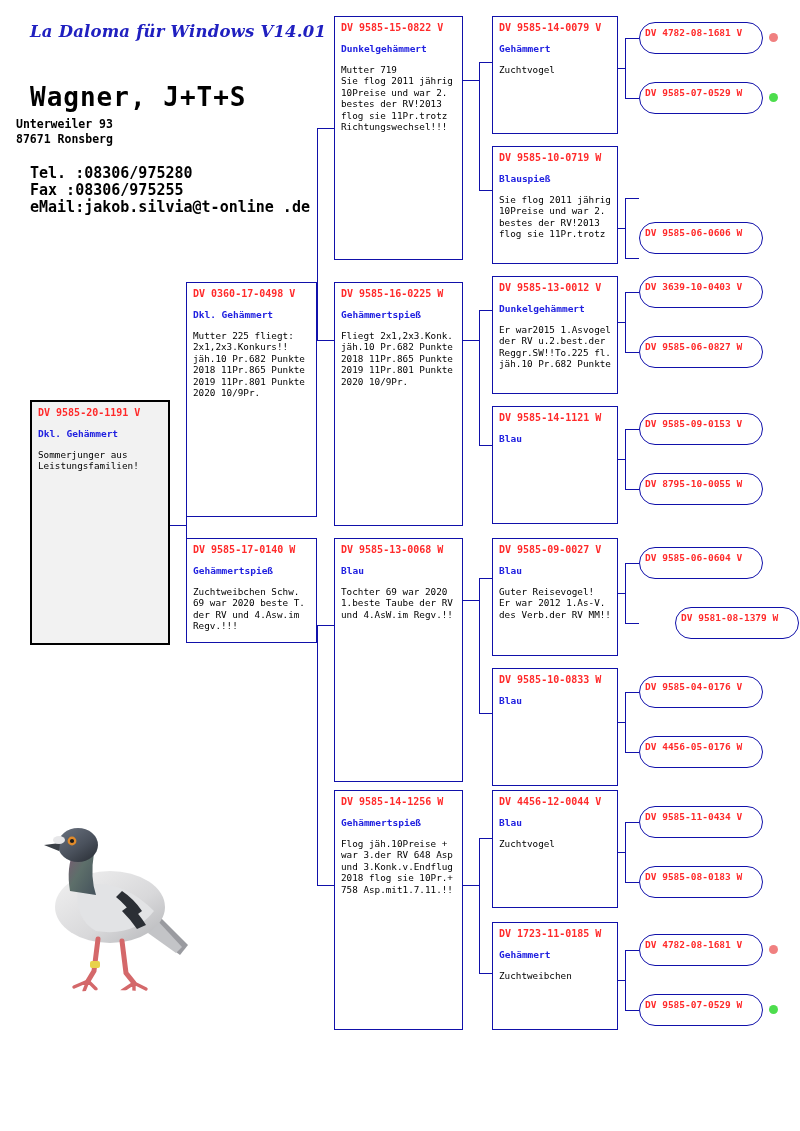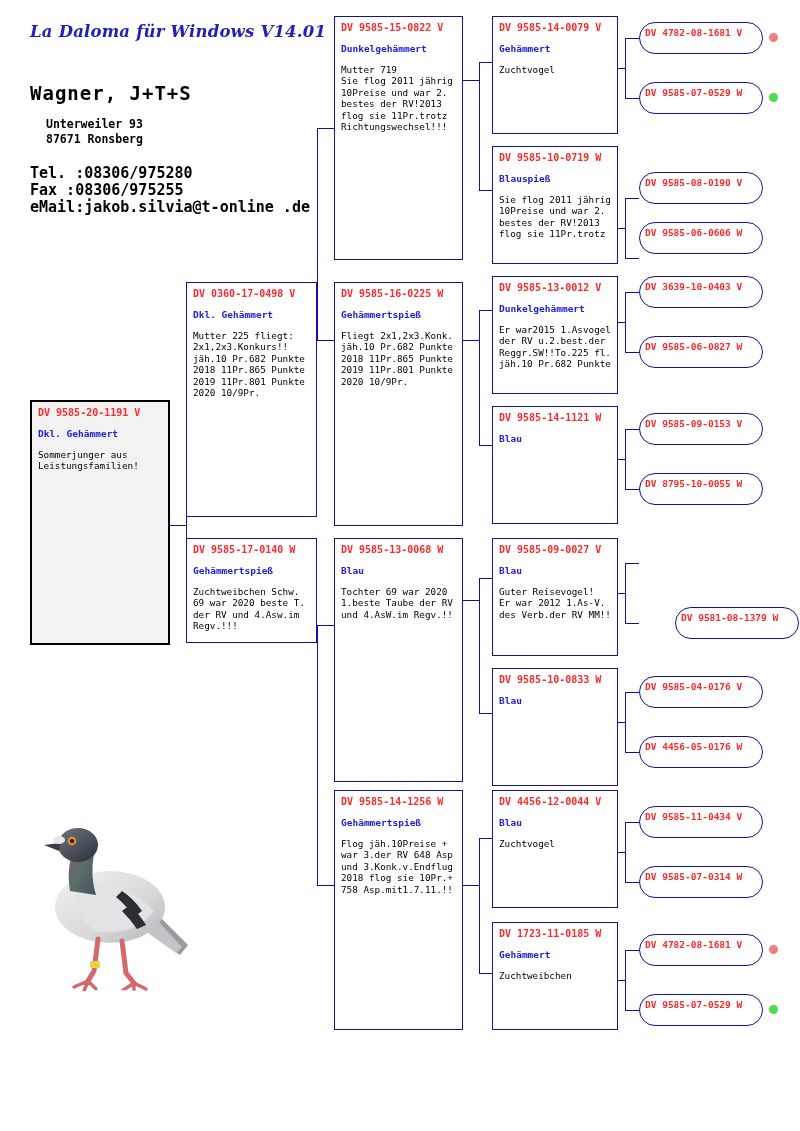--- a/index.html
+++ b/index.html
@@ -13,24 +13,24 @@
   
   .brand{
     position:absolute;left:30px;top:22px;
     font-family:"DejaVu Serif", serif;
     font-style:italic;font-weight:bold;font-size:16.5px;
     color:#2020c0;letter-spacing:0.2px;white-space:nowrap;
   }
   .owner{
     position:absolute;left:30px;top:82px;
     font-family:"DejaVu Sans Mono", monospace;
-    font-weight:bold;font-size:19px;color:#000;letter-spacing:1px;
+    font-weight:bold;font-size:26px;color:#000;letter-spacing:1px;
   }
   .addr{
-    position:absolute;left:46px;top:117px;
+    position:absolute;left:16px;top:117px;
     font-weight:bold;font-size:11.5px;line-height:15px;color:#000;
   }
   .contact{
     position:absolute;left:30px;top:165px;
     font-weight:bold;font-size:15px;line-height:17px;color:#000;
   }
 
   
   .box{
     position:absolute;box-sizing:border-box;
@@ -274,57 +274,57 @@
   <div class="box small" style="left:639px;top:22px;width:124px;height:32px;">
     <div class="ring">DV 4782-08-1681 V</div>
   </div>
   <div class="dot m" style="left:769px;top:33px;"></div>
 
   <div class="box small" style="left:639px;top:82px;width:124px;height:32px;">
     <div class="ring">DV 9585-07-0529 W</div>
   </div>
   <div class="dot f" style="left:769px;top:93px;"></div>
 
-  <div class="box small" style="left:639px;top:172px;width:124px;height:32px;">
-    <div class="ring">DV 9585-08-0190 V</div>
-  </div>
   <div class="box small" style="left:639px;top:222px;width:124px;height:32px;">
     <div class="ring">DV 9585-06-0606 W</div>
   </div>
 
   <div class="box small" style="left:639px;top:276px;width:124px;height:32px;">
     <div class="ring">DV 3639-10-0403 V</div>
   </div>
   <div class="box small" style="left:639px;top:336px;width:124px;height:32px;">
     <div class="ring">DV 9585-06-0827 W</div>
   </div>
 
   <div class="box small" style="left:639px;top:413px;width:124px;height:32px;">
     <div class="ring">DV 9585-09-0153 V</div>
   </div>
   <div class="box small" style="left:639px;top:473px;width:124px;height:32px;">
     <div class="ring">DV 8795-10-0055 W</div>
   </div>
 
+  <div class="box small" style="left:639px;top:547px;width:124px;height:32px;">
+    <div class="ring">DV 9585-06-0604 V</div>
+  </div>
   <div class="box small" style="left:639px;top:607px;width:124px;height:32px;margin-left:36px;">
     <div class="ring">DV 9581-08-1379 W</div>
   </div>
 
   <div class="box small" style="left:639px;top:676px;width:124px;height:32px;">
     <div class="ring">DV 9585-04-0176 V</div>
   </div>
   <div class="box small" style="left:639px;top:736px;width:124px;height:32px;">
     <div class="ring">DV 4456-05-0176 W</div>
   </div>
 
   <div class="box small" style="left:639px;top:806px;width:124px;height:32px;">
     <div class="ring">DV 9585-11-0434 V</div>
   </div>
   <div class="box small" style="left:639px;top:866px;width:124px;height:32px;">
-    <div class="ring">DV 9585-07-0314 W</div>
+    <div class="ring">DV 9585-08-0183 W</div>
   </div>
 
   <div class="box small" style="left:639px;top:934px;width:124px;height:32px;">
     <div class="ring">DV 4782-08-1681 V</div>
   </div>
   <div class="dot m" style="left:769px;top:945px;"></div>
 
   <div class="box small" style="left:639px;top:994px;width:124px;height:32px;">
     <div class="ring">DV 9585-07-0529 W</div>
   </div>

